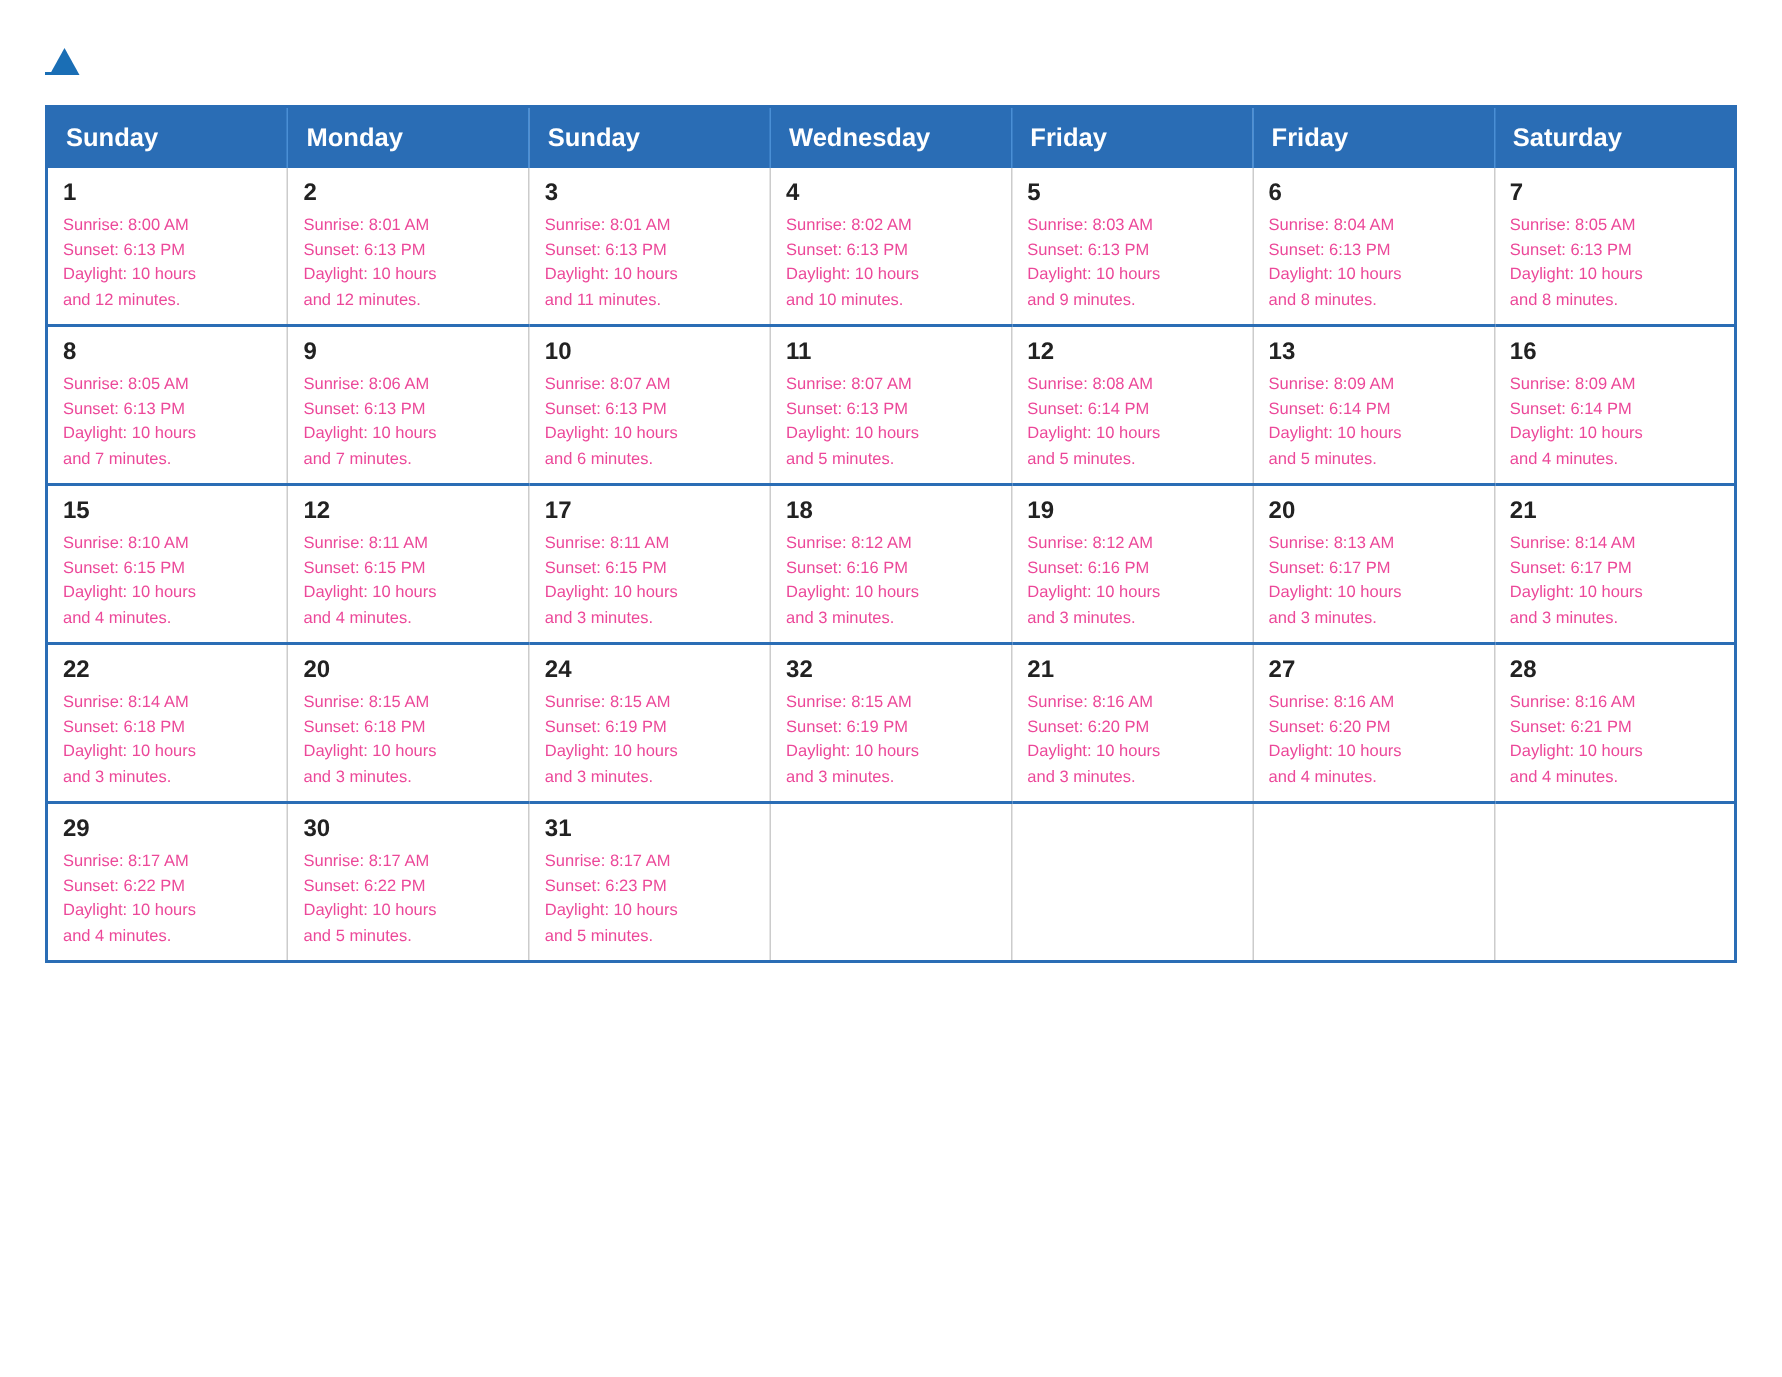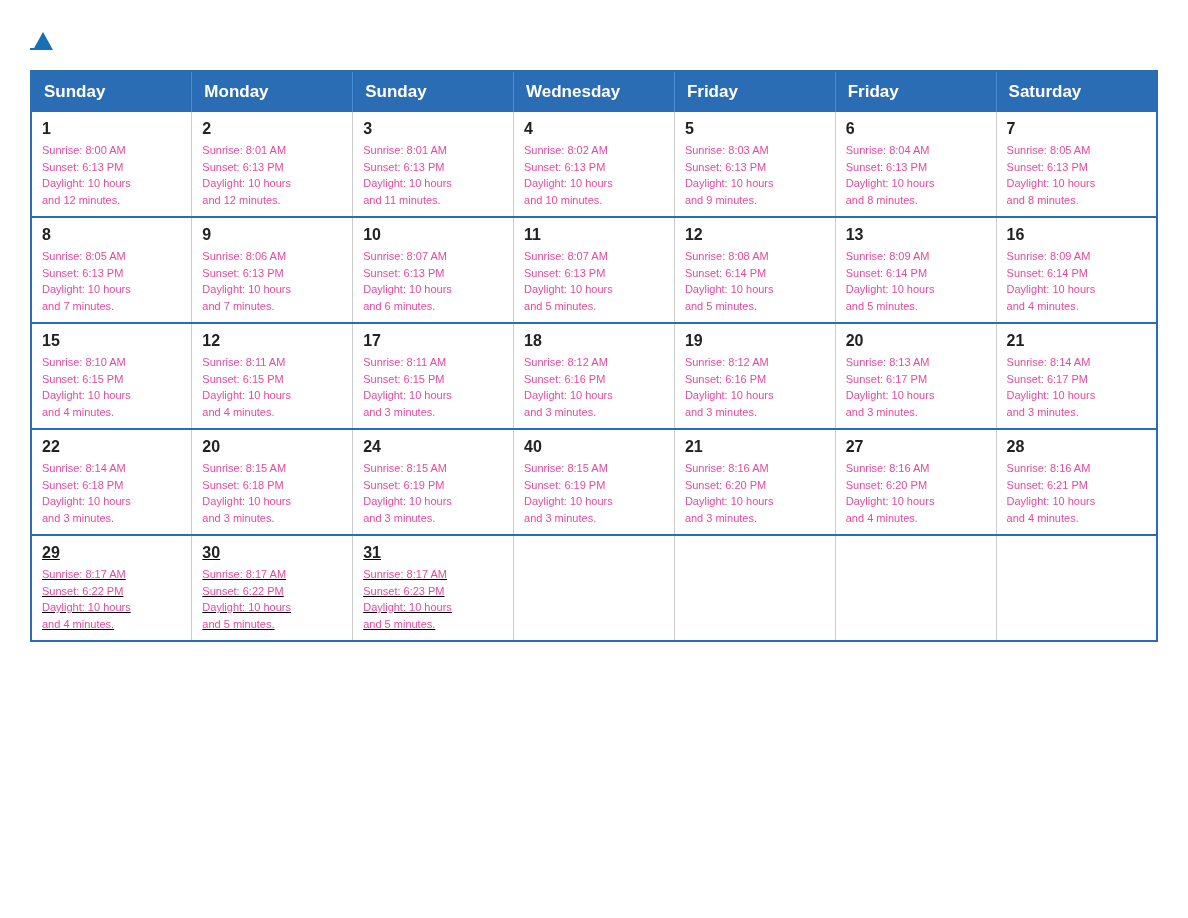--- a/index.html
+++ b/index.html
@@ -63,21 +63,20 @@
       border-right: 1px solid #ccc;
       border-bottom: 2px solid #2a6db5;
       width: calc(100% / 7);
       min-height: 110px;
     }
     .calendar td:last-child {
       border-right: none;
     }
     .calendar tr:last-child td {
       border-bottom: none;
-      text-decoration: underline;
     }
     .day-number {
       font-size: 16px;
       font-weight: bold;
       color: #222;
       margin-bottom: 4px;
     }
     .day-info {
       font-size: 11px;
       color: #ec4899;
@@ -220,21 +219,21 @@
         </td>
         <td>
           <div class="day-number">20</div>
           <div class="day-info">Sunrise: 8:15 AM<br>Sunset: 6:18 PM<br>Daylight: 10 hours<br>and 3 minutes.</div>
         </td>
         <td>
           <div class="day-number">24</div>
           <div class="day-info">Sunrise: 8:15 AM<br>Sunset: 6:19 PM<br>Daylight: 10 hours<br>and 3 minutes.</div>
         </td>
         <td>
-          <div class="day-number">40</div>
+          <div class="day-number">32</div>
           <div class="day-info">Sunrise: 8:15 AM<br>Sunset: 6:19 PM<br>Daylight: 10 hours<br>and 3 minutes.</div>
         </td>
         <td>
           <div class="day-number">21</div>
           <div class="day-info">Sunrise: 8:16 AM<br>Sunset: 6:20 PM<br>Daylight: 10 hours<br>and 3 minutes.</div>
         </td>
         <td>
           <div class="day-number">27</div>
           <div class="day-info">Sunrise: 8:16 AM<br>Sunset: 6:20 PM<br>Daylight: 10 hours<br>and 4 minutes.</div>
         </td>

